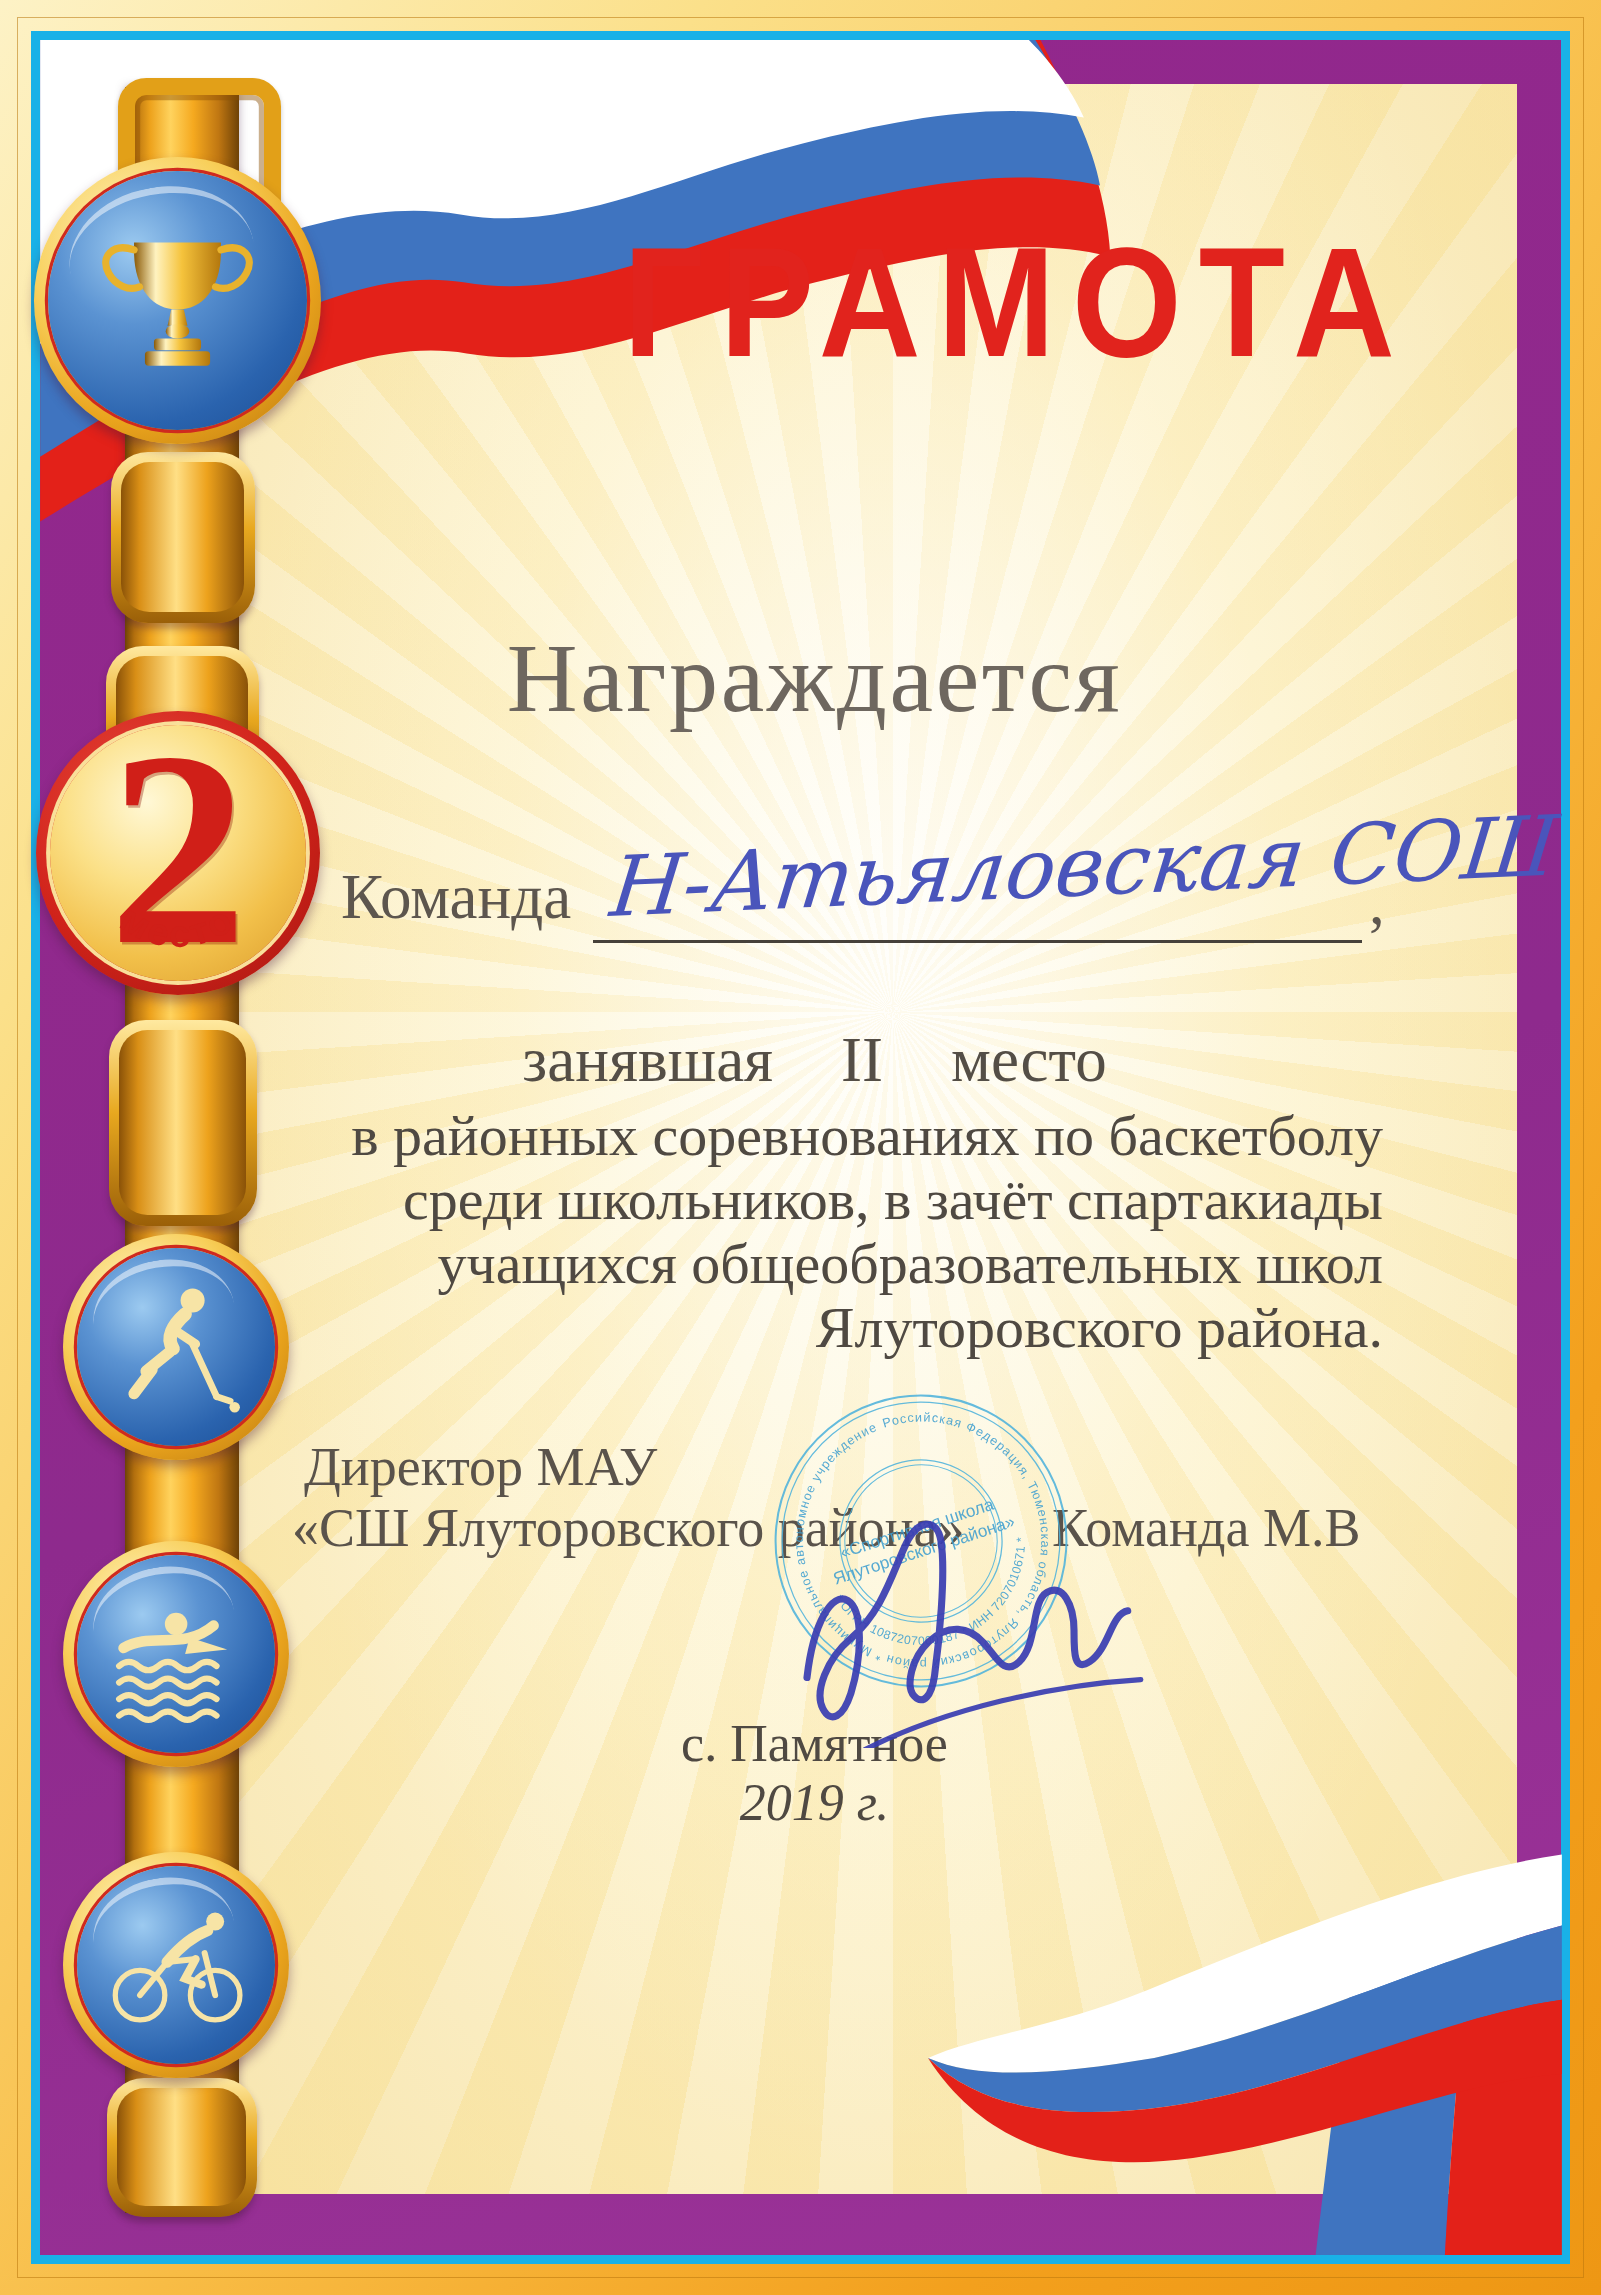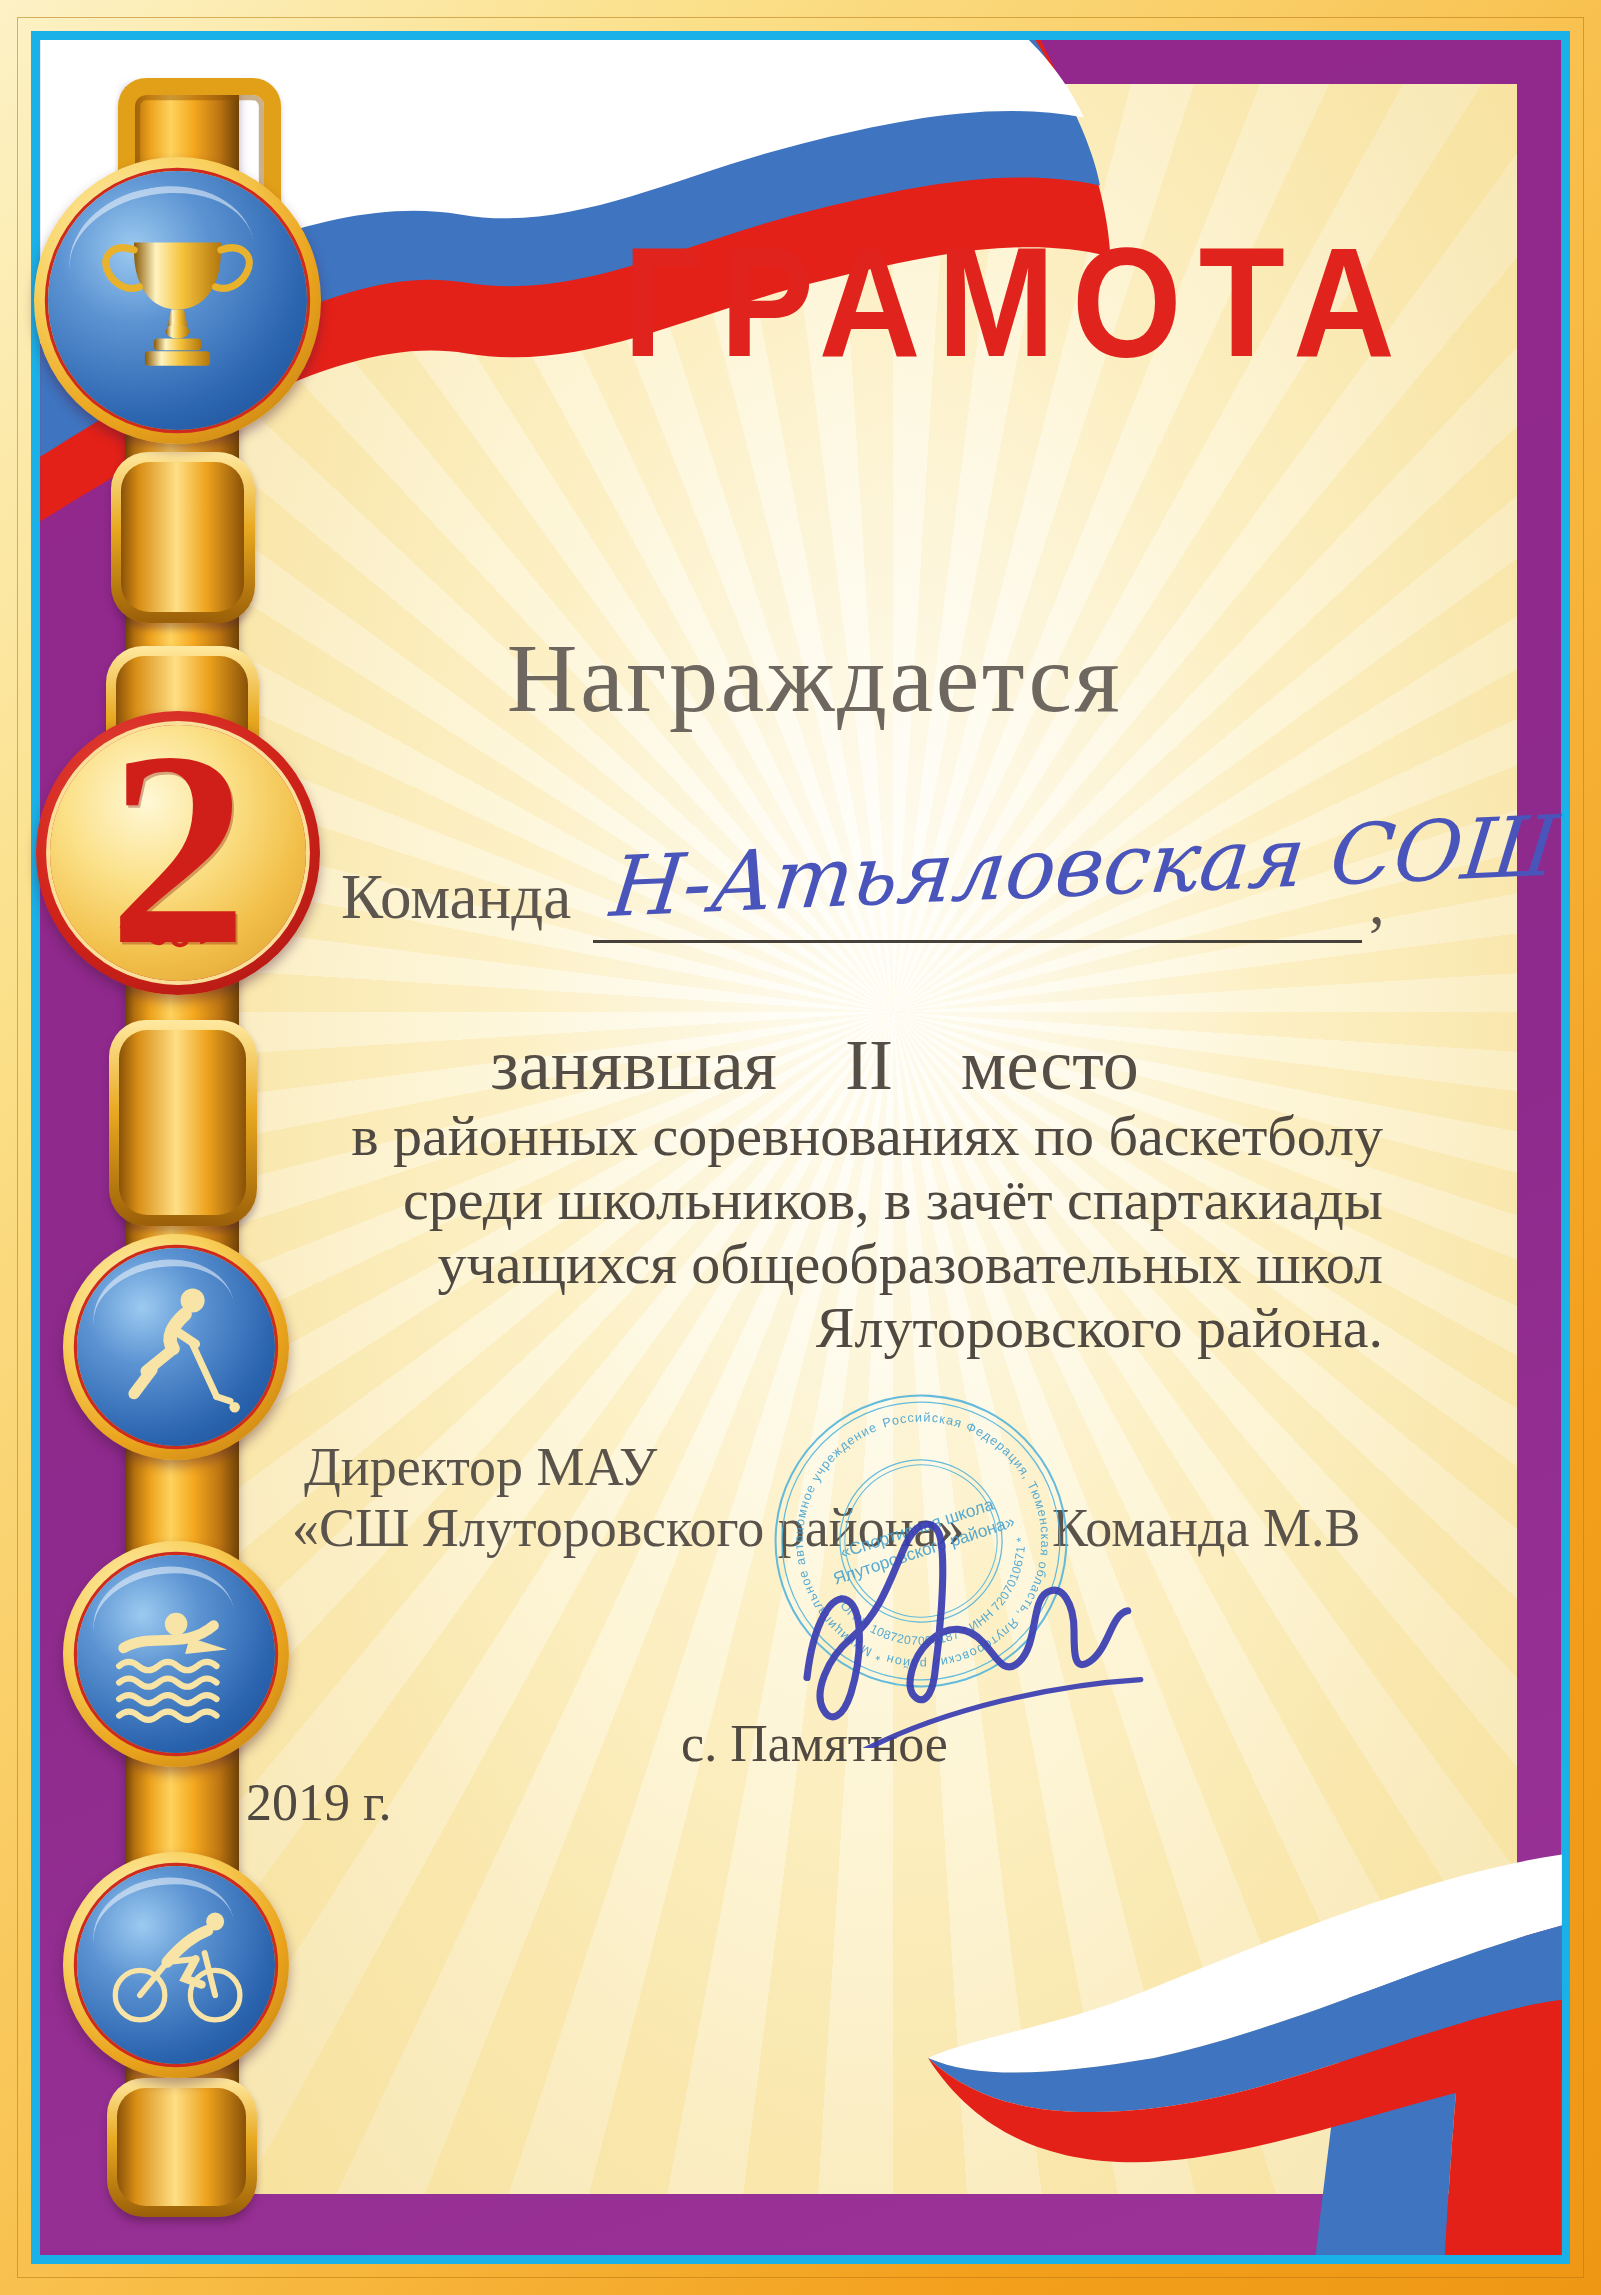--- a/index.html
+++ b/index.html
@@ -73,28 +73,28 @@
   .awarded{position:absolute;left:246px;top:622px;width:1137px;text-align:center;
     font-size:98px;color:#6e675f;letter-spacing:2.6px;}
   .team-label{position:absolute;left:341px;top:861px;font-size:63px;color:#5d564e;}
   .team-line{position:absolute;left:593px;top:816px;width:769px;height:124px;
     border-bottom:3.2px solid #46413a;}
   .handwriting{position:absolute;left:13px;bottom:3.9px;white-space:nowrap;
     font-family:"DejaVu Serif",serif;font-style:italic;font-size:83px;color:#4a55bb;
     transform:rotate(-2.5deg) skewX(-9deg);transform-origin:left bottom;}
   .comma-after{position:absolute;left:1369px;top:867px;font-size:63px;color:#5d564e;}
   .placement{position:absolute;left:246px;top:1024px;width:1137px;display:flex;
-    justify-content:center;gap:68px;font-size:72px;color:#544e46;}
+    justify-content:center;gap:68px;font-size:63px;color:#544e46;}
   .body-par{position:absolute;left:246px;top:1104px;width:1137px;text-align:right;
     font-size:58px;line-height:64px;color:#4f4942;}
   .director1{position:absolute;left:304px;top:1436px;font-size:54px;color:#5a534b;font-family:Liberation Serif, serif;}
   .director2{position:absolute;left:292px;top:1497px;font-size:54px;color:#5a534b;}
   .signer{position:absolute;left:1052px;top:1497px;font-size:54px;color:#5a534b;}
   .place{position:absolute;left:246px;top:1714px;width:1137px;text-align:center;font-size:52px;color:#4f4942;}
-  .year{position:absolute;left:246px;top:1773px;width:1137px;text-align:left;font-size:52px;color:#4f4942;}
+  .year{position:absolute;left:246px;top:1773px;width:1137px;text-align:center;font-size:52px;color:#4f4942;font-style:italic;}
 
   svg.stamp{position:absolute;left:769px;top:1389px;width:304px;height:304px;opacity:.88;}
   svg.signature{position:absolute;left:753px;top:1444px;width:414px;height:304px;}
   .z2{z-index:2}.z3{z-index:3}.z4{z-index:4}.z5{z-index:5}.z6{z-index:6}.z7{z-index:7}.z8{z-index:8}
 </style>
 </head>
 <body>
 
 <div class="page">
   <div class="gold-thin-line"></div>

